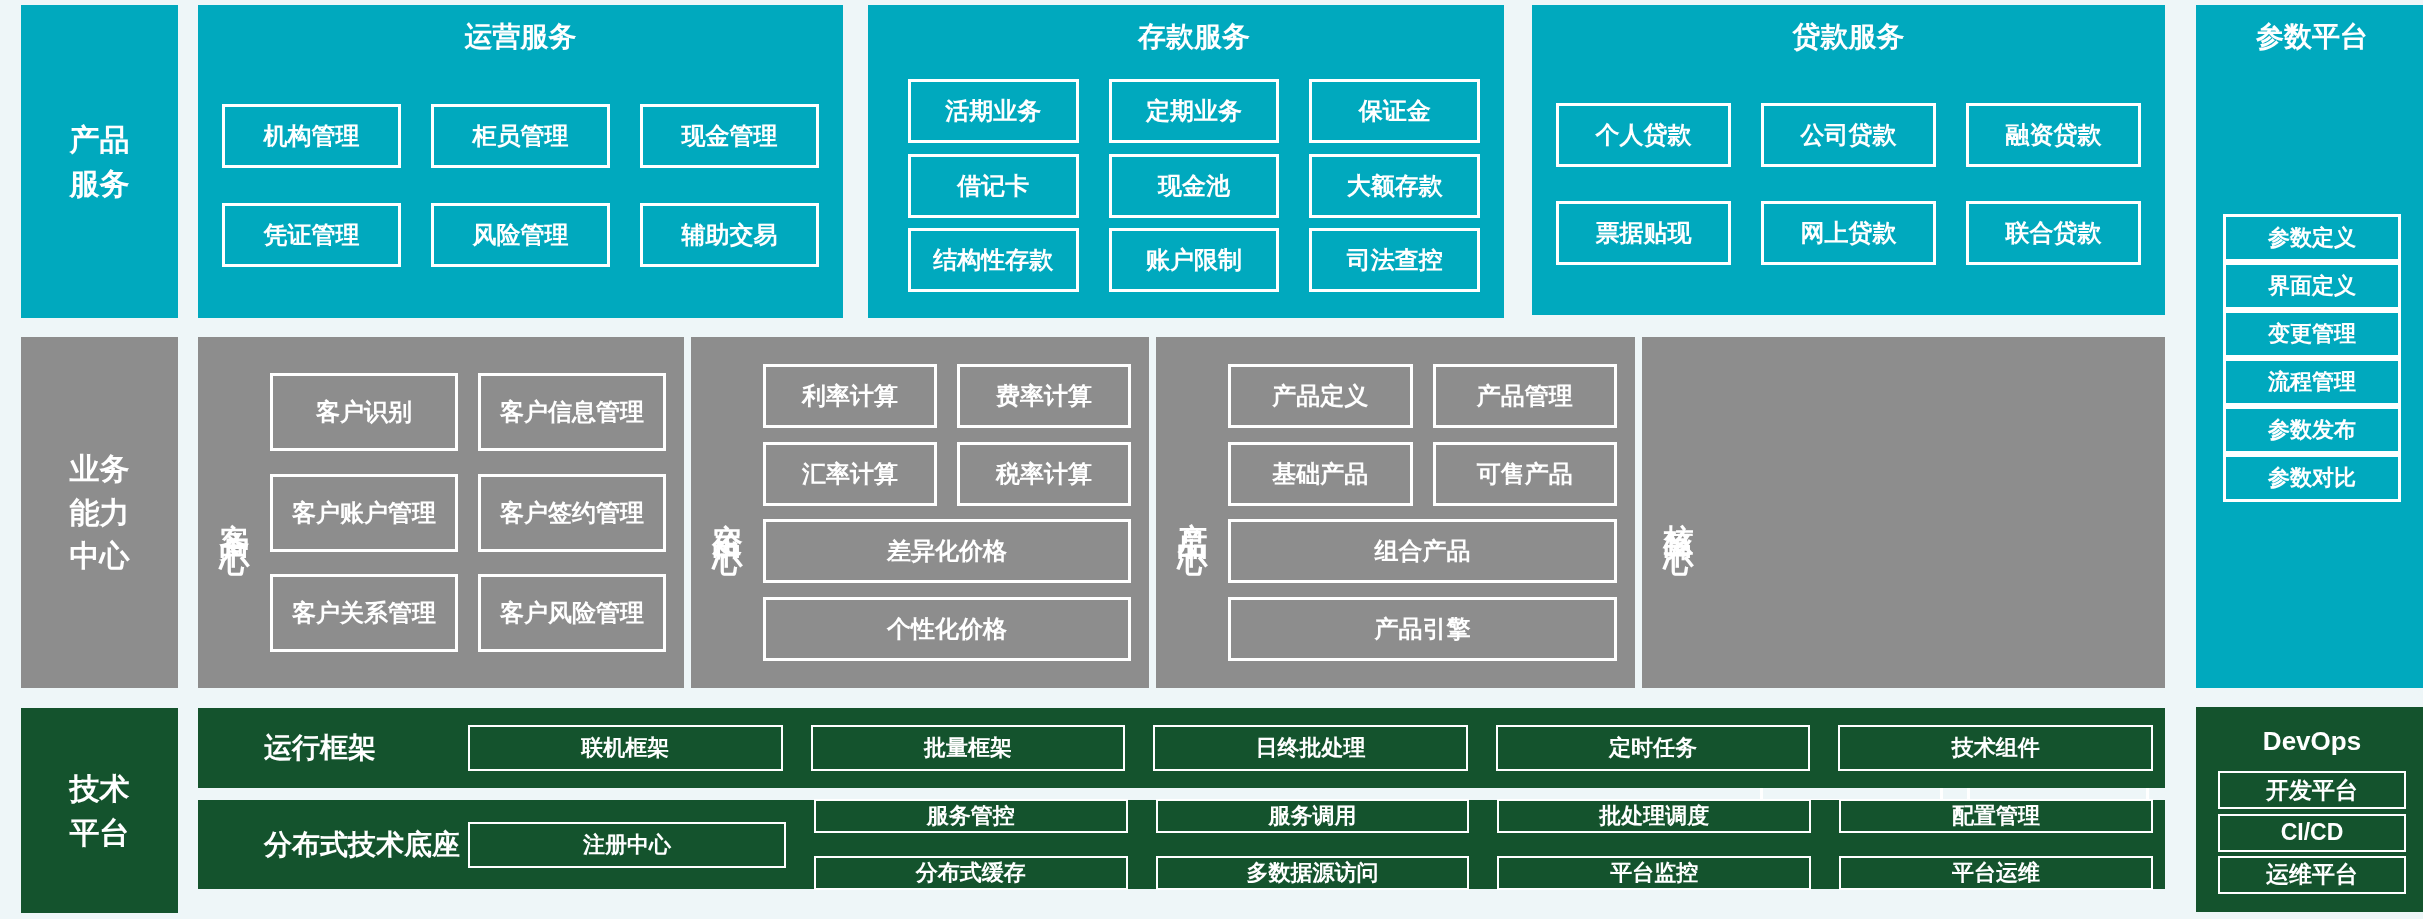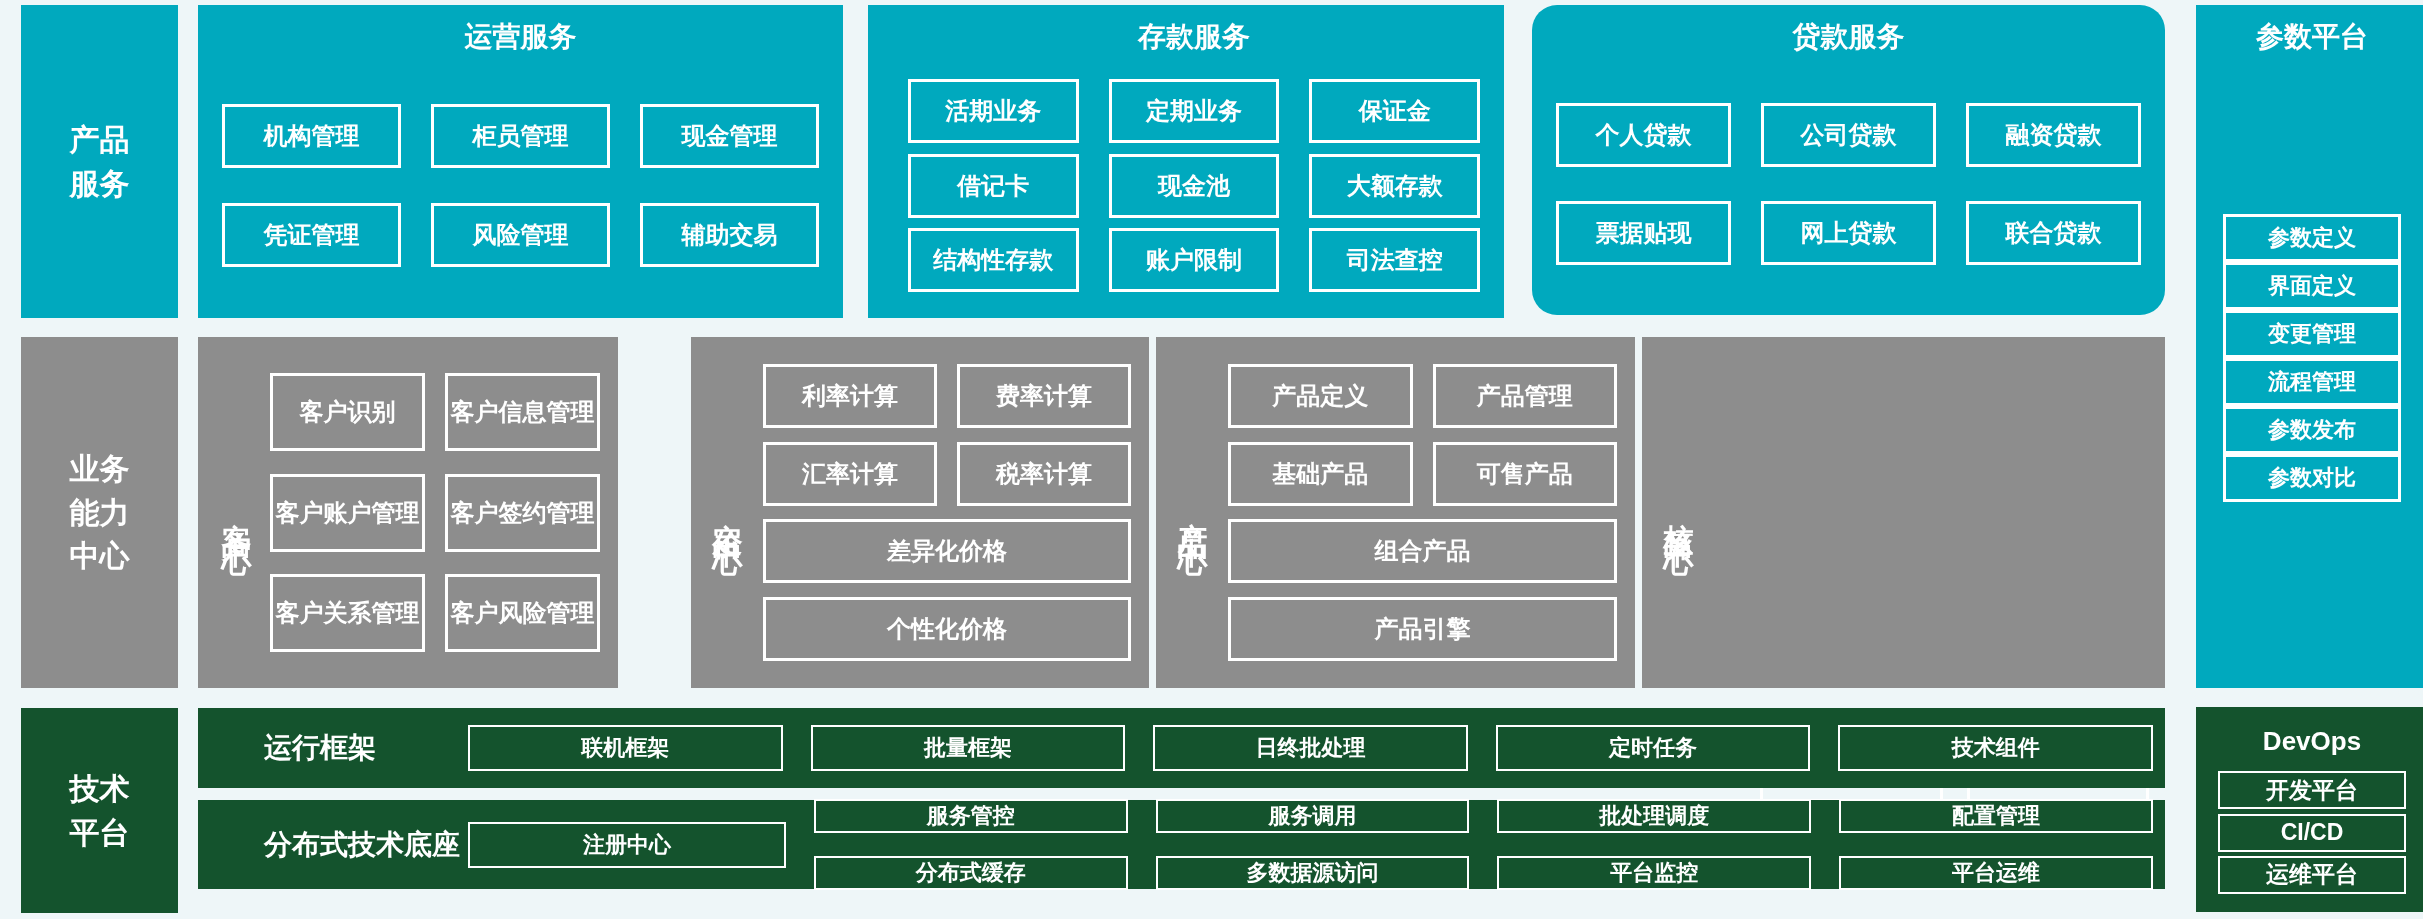--- a/index.html
+++ b/index.html
@@ -91,21 +91,21 @@
         <div class="box">大额存款</div>
       </div>
       <div class="row">
         <div class="box">结构性存款</div>
         <div class="box">账户限制</div>
         <div class="box">司法查控</div>
       </div>
     </div>
   </div>
 
-  <div class="abs teal sec" style="left:1519px;top:5px;width:633px;height:310px;border-radius:25px;">
+  <div class="abs teal sec" style="left:1519px;top:5px;width:633px;height:310px;">
     <div class="sec-title">贷款服务</div>
     <div class="rows">
       <div class="row">
         <div class="box">个人贷款</div>
         <div class="box">公司贷款</div>
         <div class="box">融资贷款</div>
       </div>
       <div class="row">
         <div class="box">票据贴现</div>
         <div class="box">网上贷款</div>
@@ -119,21 +119,21 @@
     <div class="colitems">
       <div class="box">参数定义</div>
       <div class="box">界面定义</div>
       <div class="box">变更管理</div>
       <div class="box">流程管理</div>
       <div class="box">参数发布</div>
       <div class="box">参数对比</div>
     </div>
   </div>
 
-  <div class="abs gray midsec" style="left:185px;top:337px;width:420px;height:351px;font-family:Liberation Mono, monospace;">
+  <div class="abs gray midsec" style="left:185px;top:337px;width:486px;height:351px;">
     <div class="vlabel mainvlabel">客户中心</div>
     <div class="midgrid">
       <div class="row">
         <div class="box tallbox">客户识别</div>
         <div class="box tallbox">客户信息管理</div>
       </div>
       <div class="row">
         <div class="box tallbox">客户账户管理</div>
         <div class="box tallbox">客户签约管理</div>
       </div>

